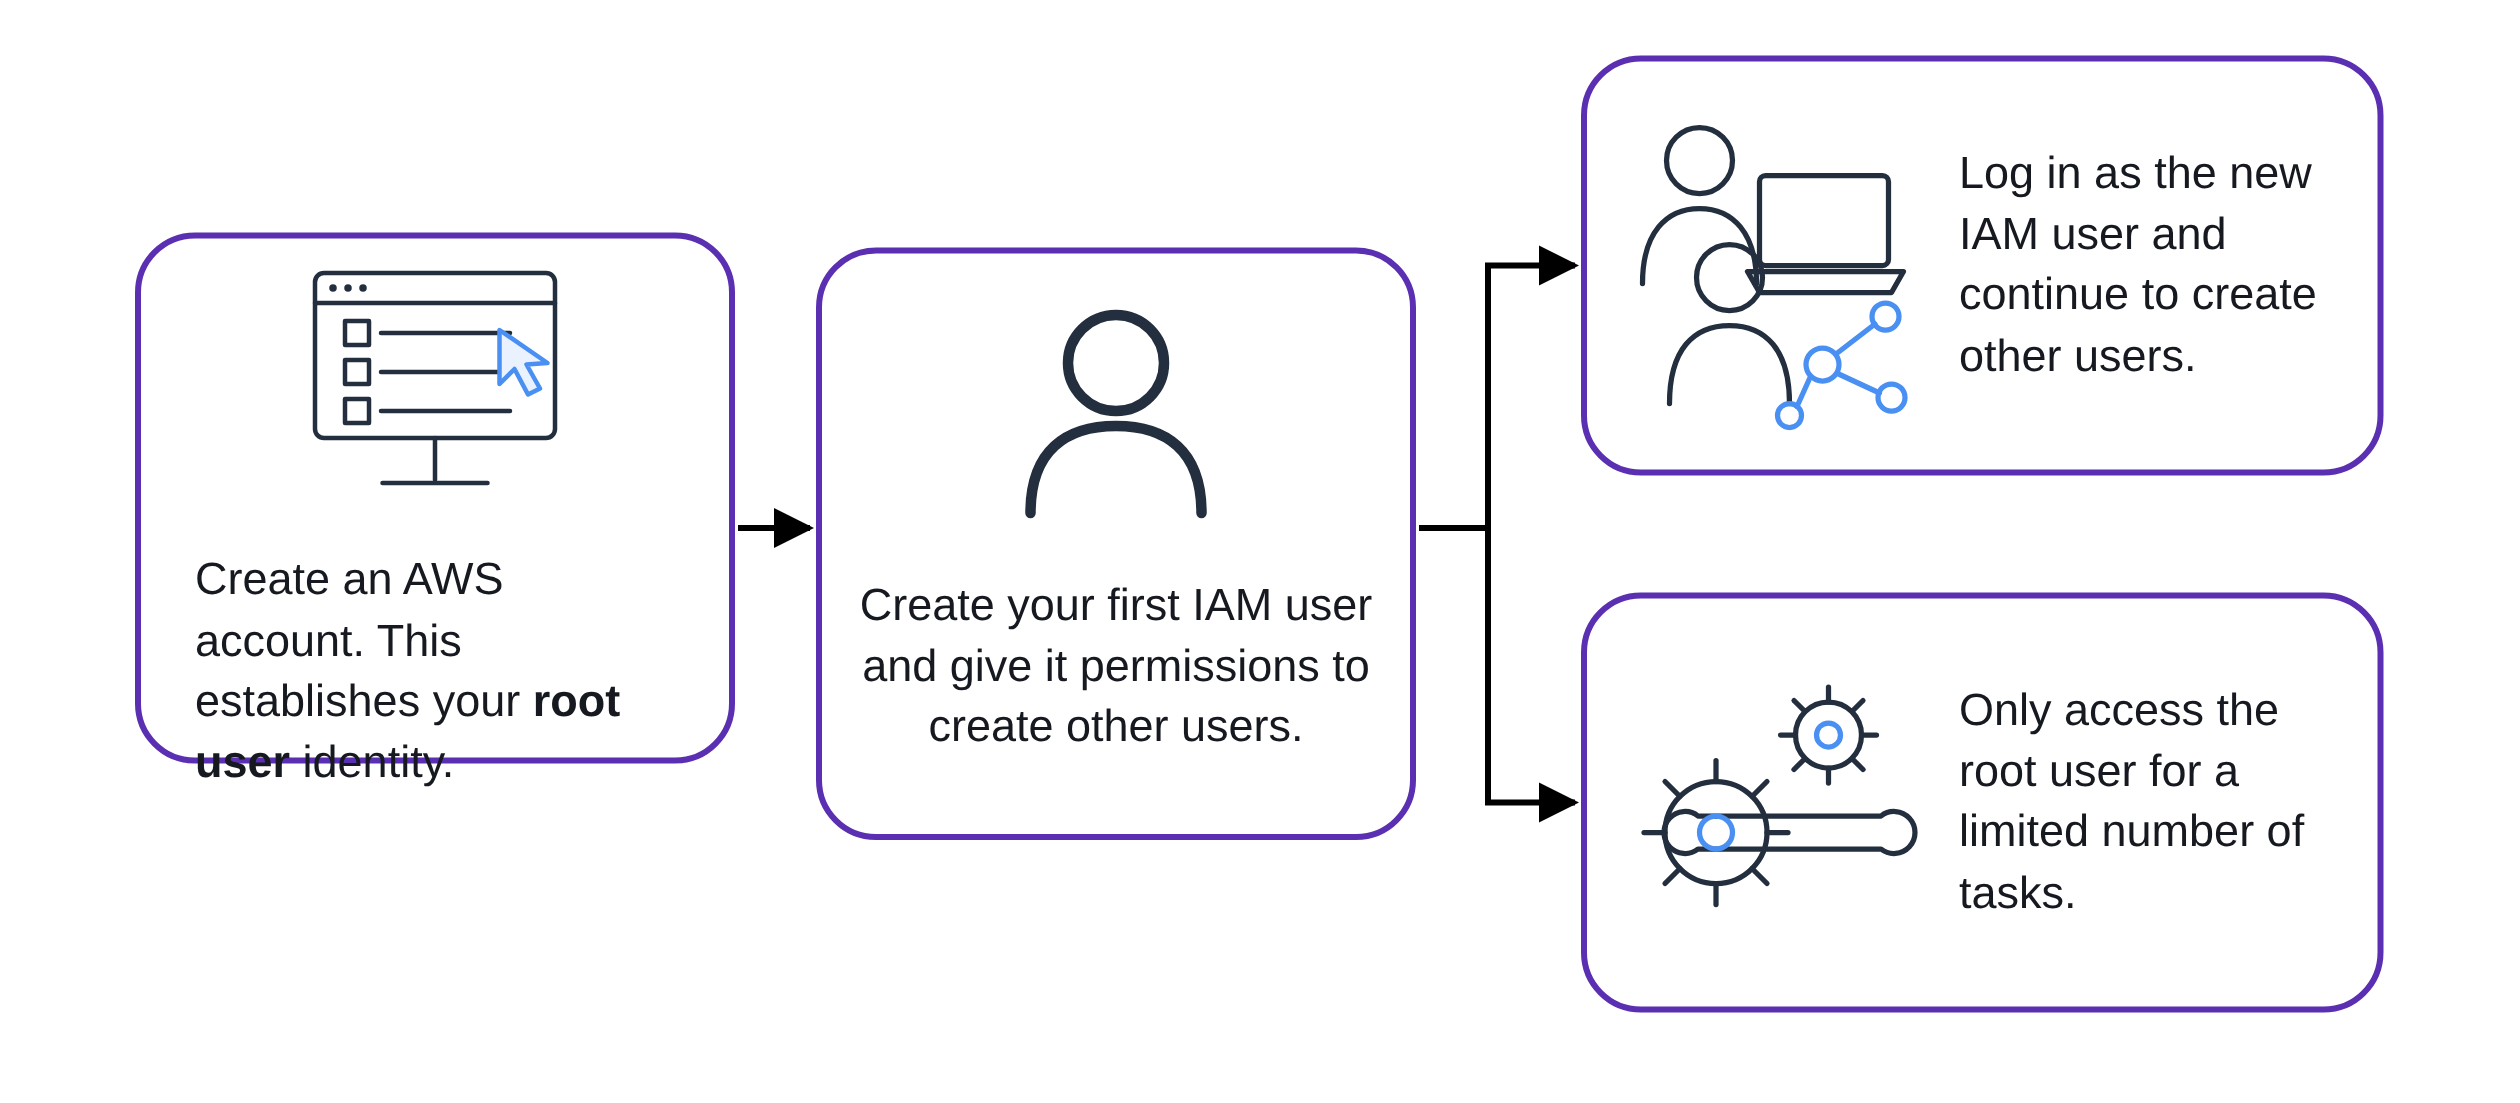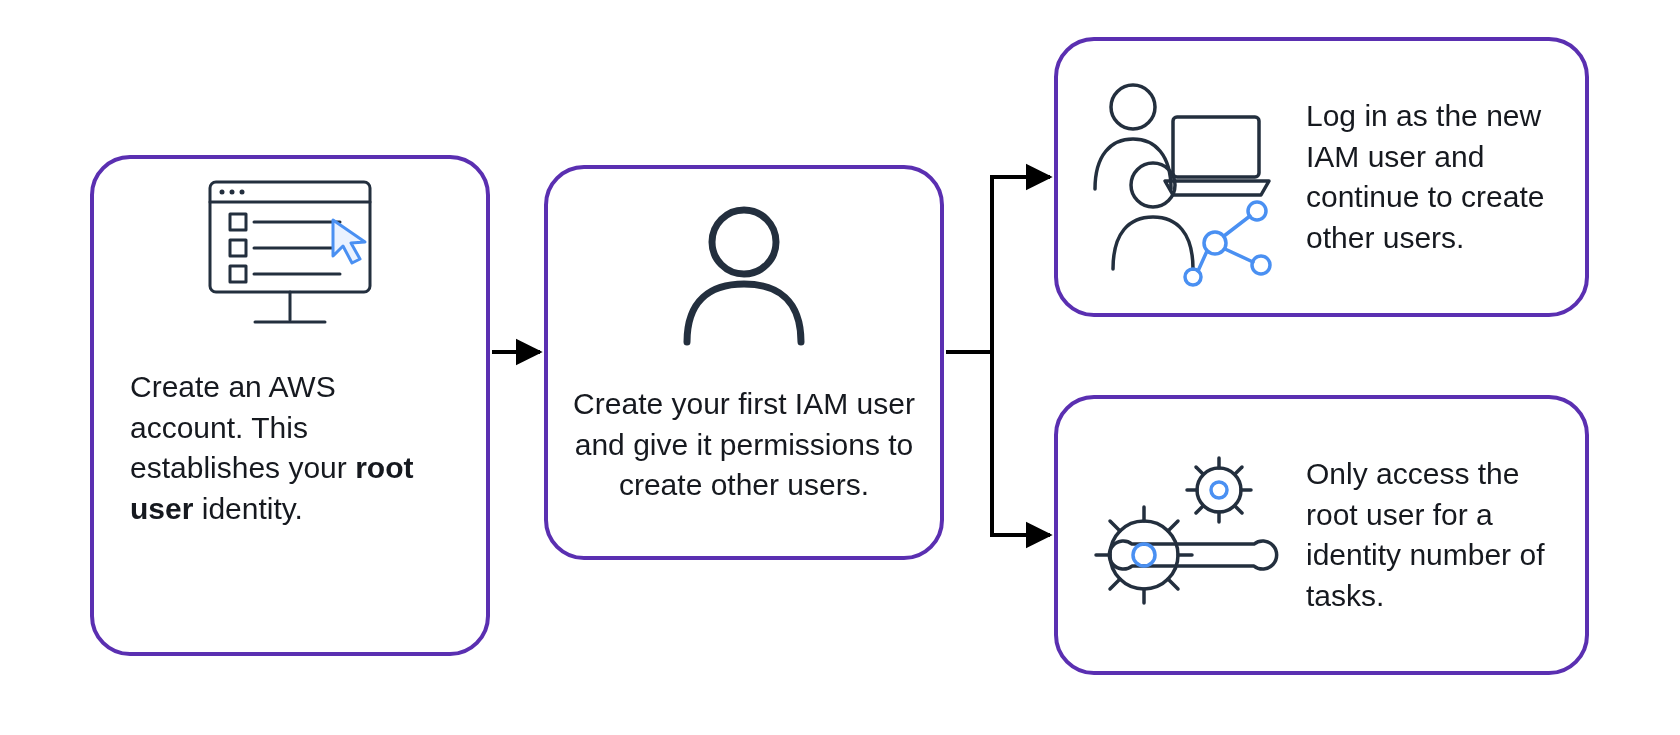--- a/index.html
+++ b/index.html
@@ -26,21 +26,21 @@
     display:flex;
     align-items:center;
     justify-content:center;
   }
   .box-col .text-area{
     font-size:30px;
     line-height:1.35;
     padding:0 24px;
   }
   
-  #box1{ left:90px; top:155px; width:400px; height:501px; }
+  #box1{ left:90px; top:155px; width:400px; height:354px; }
   #box1 .icon-area{ height:190px; }
   #box1 .text-area{ text-align:left; padding:18px 30px 0 36px; }
   
   #box2{ left:544px; top:165px; width:400px; height:395px; }
   #box2 .icon-area{ height:205px; }
   #box2 .text-area{ padding-top:10px; }
   
   .box-row{
     display:flex;
     align-items:center;
@@ -177,21 +177,21 @@
 
         <path d="M53 109 A14 14 0 1 0 53 131 L175 131 A14 14 0 1 0 175 109 L53 109 Z"></path>
       </g>
 
       <g fill="none" stroke="#4a90f2" stroke-width="3.5">
         <circle cx="65" cy="120" r="11"></circle>
         <circle cx="140" cy="55" r="8"></circle>
       </g>
     </svg>
   </div>
-  <div class="text-area">Only access the root user for a identity number of tasks.</div>
+  <div class="text-area">Only access the root user for a limited number of tasks.</div>
 </div>
 
 <svg width="1680" height="735" viewBox="0 0 1680 735" style="position:absolute;left:0;top:0;pointer-events:none;">
   <defs>
     <marker id="arrow" viewBox="0 0 12 12" refX="10" refY="6" markerWidth="8" markerHeight="8" orient="auto-start-reverse">
       <path d="M1 1 L11 6 L1 11 Z" fill="#000"></path>
     </marker>
   </defs>
   <g fill="none" stroke="#000" stroke-width="4">
 

